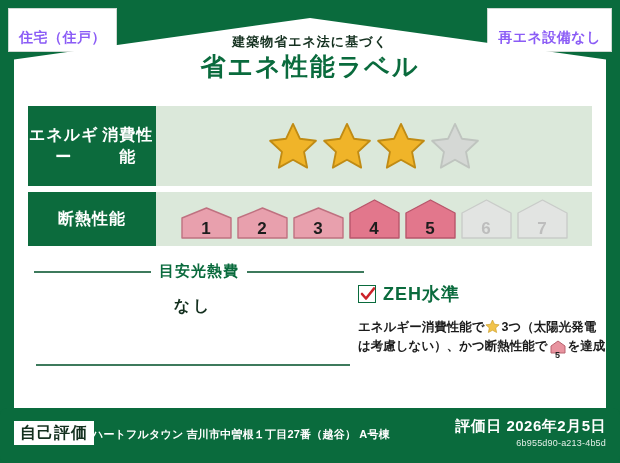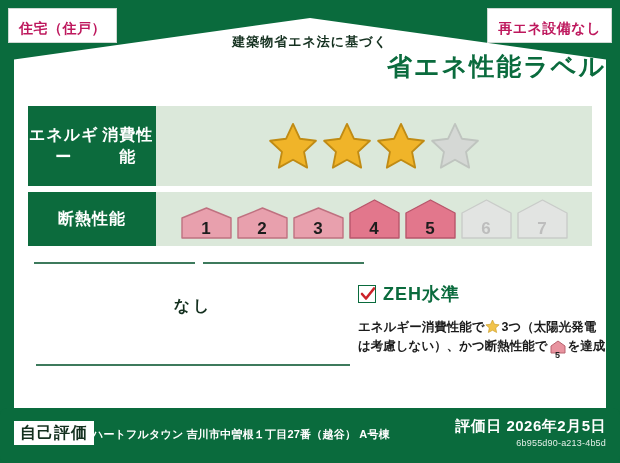--- a/index.html
+++ b/index.html
@@ -11,25 +11,25 @@
   }
   .label-card{
     position:relative;width:620px;height:463px;
     background:#0a6b3d;
     box-sizing:border-box;
   }
   
   .corner-tag{
     position:absolute;top:8px;
     background:#ffffff;
-    color:#be185d;
+    color:#8b5cf6;
     font-weight:bold;
     font-size:14px;
     letter-spacing:.5px;
-    padding:12px 10px 6px;
+    padding:21px 10px 6px;
     border:1px solid #cfd8d2;
     white-space:nowrap;
     line-height:1.1;
   }
   .corner-tag.left{left:8px;}
   .corner-tag.right{right:8px;}
   
   .roof{
     position:absolute;left:14px;top:18px;width:592px;height:80px;
     background:#ffffff;
@@ -39,21 +39,21 @@
     position:absolute;left:14px;top:34px;width:592px;
     text-align:center;z-index:4;
     pointer-events:none;
   }
   .title-sub{
     font-size:13px;font-weight:bold;color:#14301f;
     letter-spacing:1px;line-height:1.2;
   }
   .title-main{
     font-size:25px;font-weight:bold;color:#0a6b3d;
-    letter-spacing:2px;line-height:1.25;margin-top:1px;text-align:right;
+    letter-spacing:2px;line-height:1.25;margin-top:1px;
   }
   .body-box{
     position:absolute;left:14px;top:96px;width:592px;height:352px;
     background:#ffffff;
   }
   
   .rating-row{
     position:absolute;left:14px;display:flex;align-items:stretch;
   }
   .row-energy{top:10px;height:80px;width:564px;}
@@ -238,20 +238,21 @@
                 <path d="M2 15 L26.5 2 L51 15 L51 40 L2 40 Z" fill="#e2e4e2" stroke="#c9ccc9" stroke-width="1.4" stroke-linejoin="round"></path>
               </svg>
               <span class="house-num">7</span>
             </span>
           </div>
       </div>
     </div>
 
     <div class="cost-head">
       <span class="cost-rule"></span>
+      <span class="cost-title">目安光熱費</span>
       <span class="cost-rule"></span>
     </div>
     <div class="cost-value">なし</div>
     <div class="cost-underline"></div>
 
     <div class="zeh">
       <div class="zeh-head">
         <span class="checkbox">
           <svg width="16" height="16" viewBox="0 0 16 16">
             <path d="M2 8 L6 12.5 L14 2.5" fill="none" stroke="#cc2229" stroke-width="2.6" stroke-linecap="round" stroke-linejoin="round"></path>

